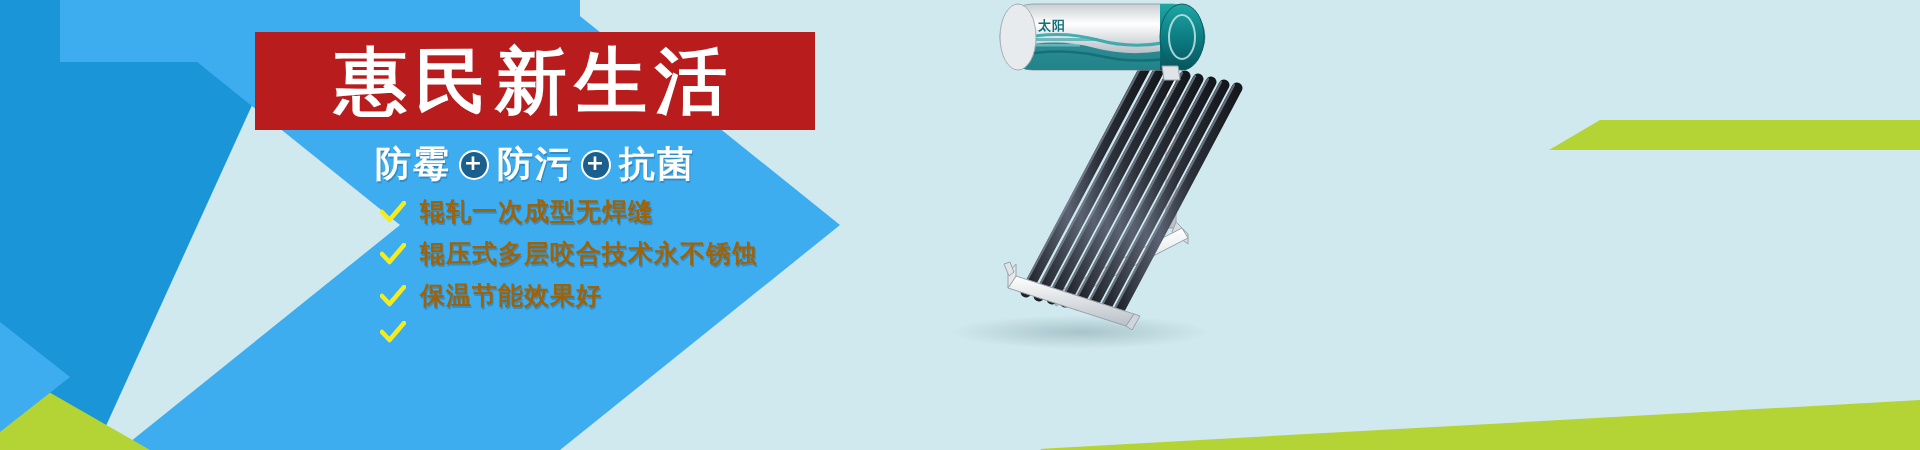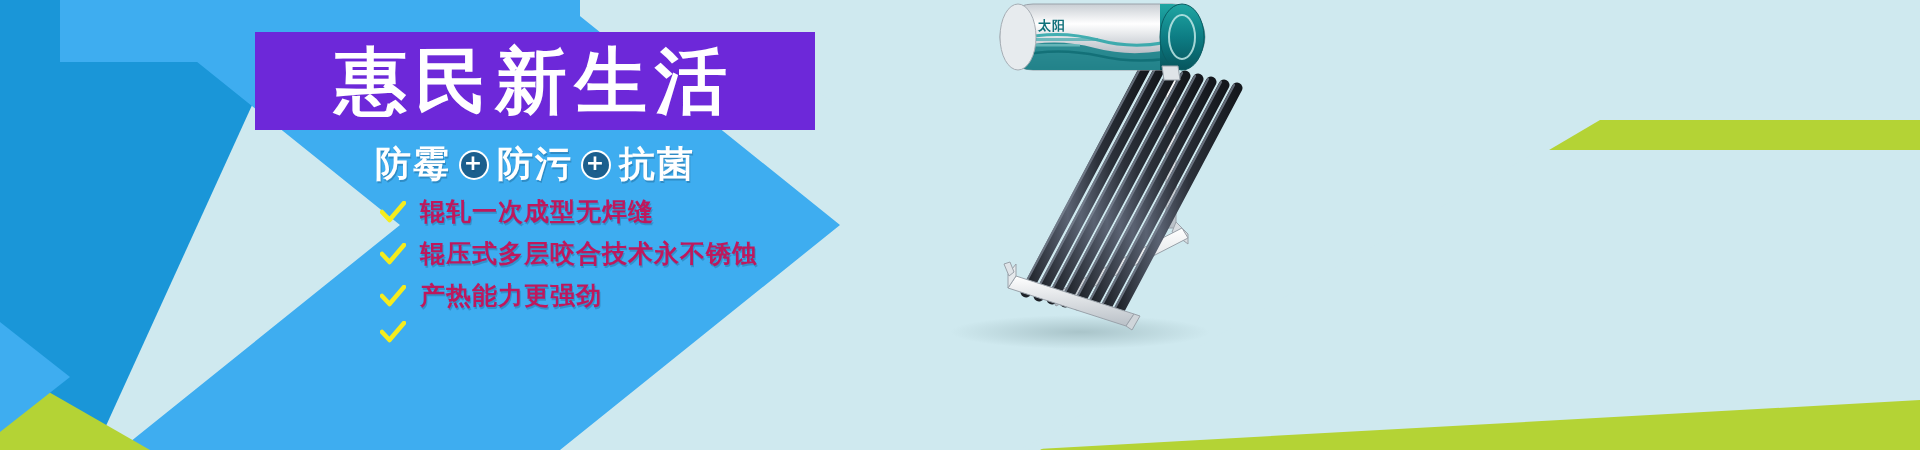--- a/index.html
+++ b/index.html
@@ -36,39 +36,39 @@
   .mint-tr{left:560px;top:0;width:300px;height:120px;background:#cfe9ef;
            clip-path:polygon(120px 0,300px 0,300px 120px);}
   
   .blue-arrow{left:0;bottom:18px;width:120px;height:110px;background:#3eadf0;
               clip-path:polygon(0 0,70px 55px,0 110px);}
 
   
   .content{position:absolute;left:250px;top:0;width:700px;height:450px;z-index:6;}
 
   .title-box{position:absolute;left:5px;top:32px;width:560px;height:98px;
-             background:#6d28d9;display:flex;align-items:center;justify-content:center;}
+             background:#b91c1c;display:flex;align-items:center;justify-content:center;}
   .title-box .title{color:#fff;font-size:72px;font-weight:bold;letter-spacing:8px;
                     line-height:1;white-space:nowrap;
                     font-family:"DejaVu Sans","Liberation Sans",sans-serif;}
 
   .subtitle{position:absolute;left:125px;top:140px;display:flex;align-items:center;
             gap:10px;color:#fff;font-size:36px;font-weight:bold;letter-spacing:2px;
             text-shadow:1px 2px 0 rgba(20,80,120,.35);
             font-family:"DejaVu Sans","Liberation Sans",sans-serif;text-align:center;}
   .plus-badge{display:inline-flex;align-items:center;justify-content:center;
               width:26px;height:26px;border-radius:50%;background:#1b5f8e;
               color:#fff;font-size:22px;font-weight:bold;line-height:1;
               box-shadow:0 0 0 2px #fff;}
   .plus-badge span{position:relative;top:-2px;}
 
   .bullets{position:absolute;left:130px;top:195px;display:flex;flex-direction:column;gap:9px;}
   .bullet{display:flex;align-items:center;gap:14px;}
   .check{width:26px;height:22px;flex:0 0 26px;}
-  .bullet-text{color:#be185d;font-size:25px;font-weight:bold;letter-spacing:1px;
+  .bullet-text{color:#a16207;font-size:25px;font-weight:bold;letter-spacing:1px;
                white-space:nowrap;text-shadow:1px 2px 0 rgba(20,80,120,.30);
                font-family:Liberation Serif, serif;}
 
   
   .product{position:absolute;left:930px;top:-4px;width:340px;height:360px;z-index:5;}
 </style>
 </head>
 <body>
 
 <div id="banner">
@@ -114,21 +114,21 @@
         <svg class="check" viewBox="0 0 26 22">
           <path d="M2 11 L9.5 19 L24 2" fill="none" stroke="#f5ec1d" stroke-width="4.5" stroke-linecap="round" stroke-linejoin="round"></path>
         </svg>
         <span class="bullet-text">辊压式多层咬合技术永不锈蚀</span>
       </div>
 
       <div class="bullet">
         <svg class="check" viewBox="0 0 26 22">
           <path d="M2 11 L9.5 19 L24 2" fill="none" stroke="#f5ec1d" stroke-width="4.5" stroke-linecap="round" stroke-linejoin="round"></path>
         </svg>
-        <span class="bullet-text">产热能力更强劲</span>
+        <span class="bullet-text">保温节能效果好</span>
       </div>
 
       <div class="bullet">
         <svg class="check" viewBox="0 0 26 22">
           <path d="M2 11 L9.5 19 L24 2" fill="none" stroke="#f5ec1d" stroke-width="4.5" stroke-linecap="round" stroke-linejoin="round"></path>
         </svg>
       </div>
 
 
     </div>

